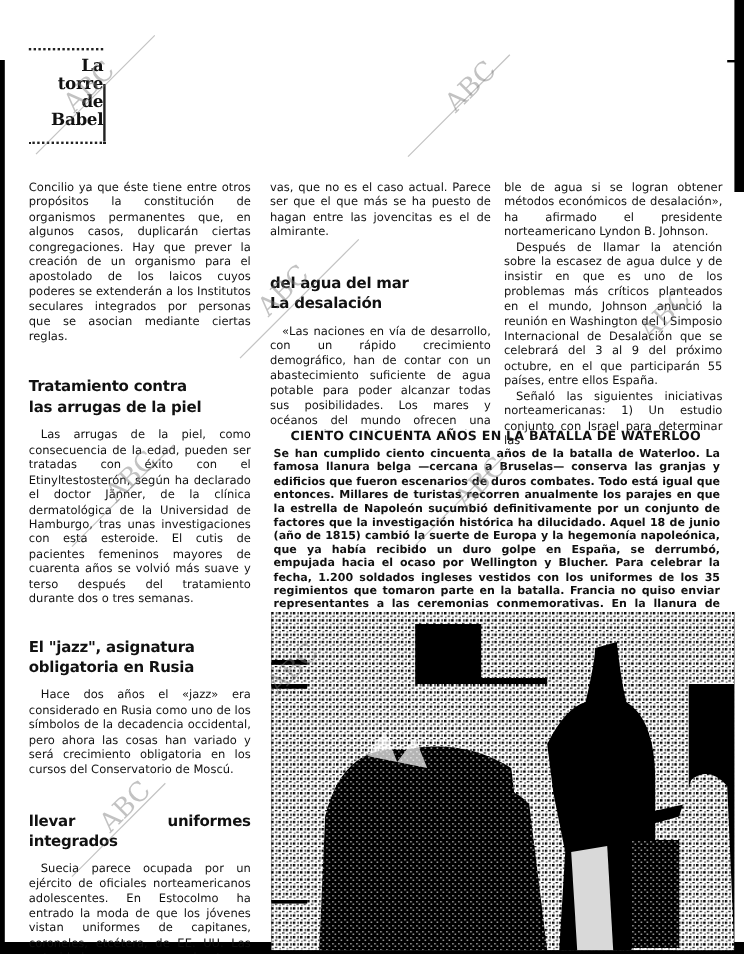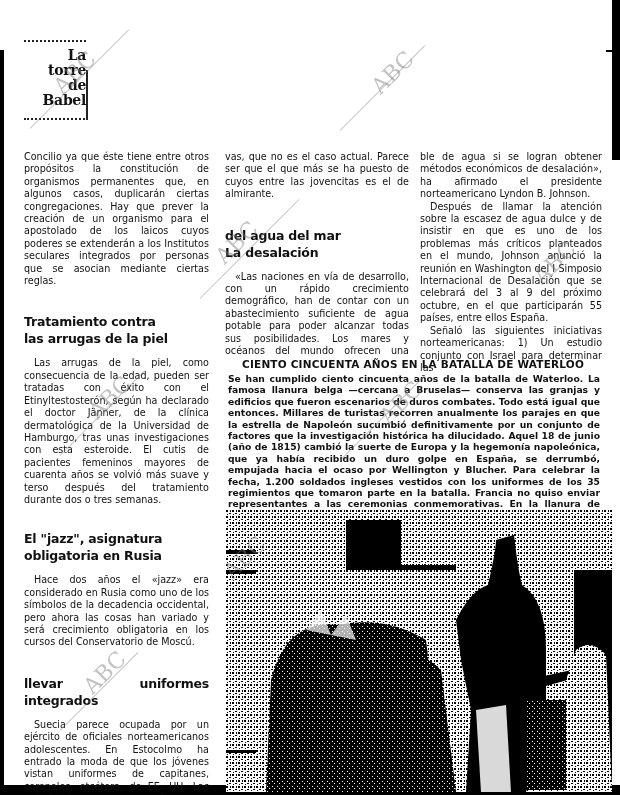--- a/index.html
+++ b/index.html
@@ -79,21 +79,21 @@
 
     <div style="height:26px"></div>
     <h3 class="head">
       <div>llevar uniformes integrados</div>
     </h3>
     <div style="height:10px"></div>
     <p id="moda-p" style="height:110px; overflow:hidden;">Suecia parece ocupada por un ejército de oficiales norteamericanos adolescentes. En Estocolmo ha entrado la moda de que los jóvenes vistan uniformes de capitanes, coroneles, etcétera, de EE. UU. Las autoridades suecas no pueden tomar ninguna medida ya que las leyes de aquel país no prohíben llevar uniformes a no ser que lo hagan con intenciones ofensivas, que no es el caso actual. Parece ser que el que más se ha puesto de moda entre las jovencitas es el de almirante.</p>
   </div>
 
   <div class="col col2">
-    <p class="noindent">vas, que no es el caso actual. Parece ser que el que más se ha puesto de cuyos entre las jovencitas es el de almirante.</p>
+    <p class="noindent">vas, que no es el caso actual. Parece ser que el que más se ha puesto de hagan entre las jovencitas es el de almirante.</p>
     <div style="height:26px"></div>
     <h3 class="head">
       <div>del agua del mar</div>
       <div>La desalación</div>
     </h3>
     <div style="height:10px"></div>
     <p style="height:87px; overflow:hidden;">«Las naciones en vía de desarrollo, con un rápido crecimiento demográfico, han de contar con un abastecimiento suficiente de agua potable para poder alcanzar todas sus posibilidades. Los mares y océanos del mundo ofrecen una reserva inagotable de agua si se logran obtener métodos económicos de desalación», ha afirmado el presidente norteamericano Lyndon B. Johnson.</p>
   </div>
 
   <div class="col col3">

